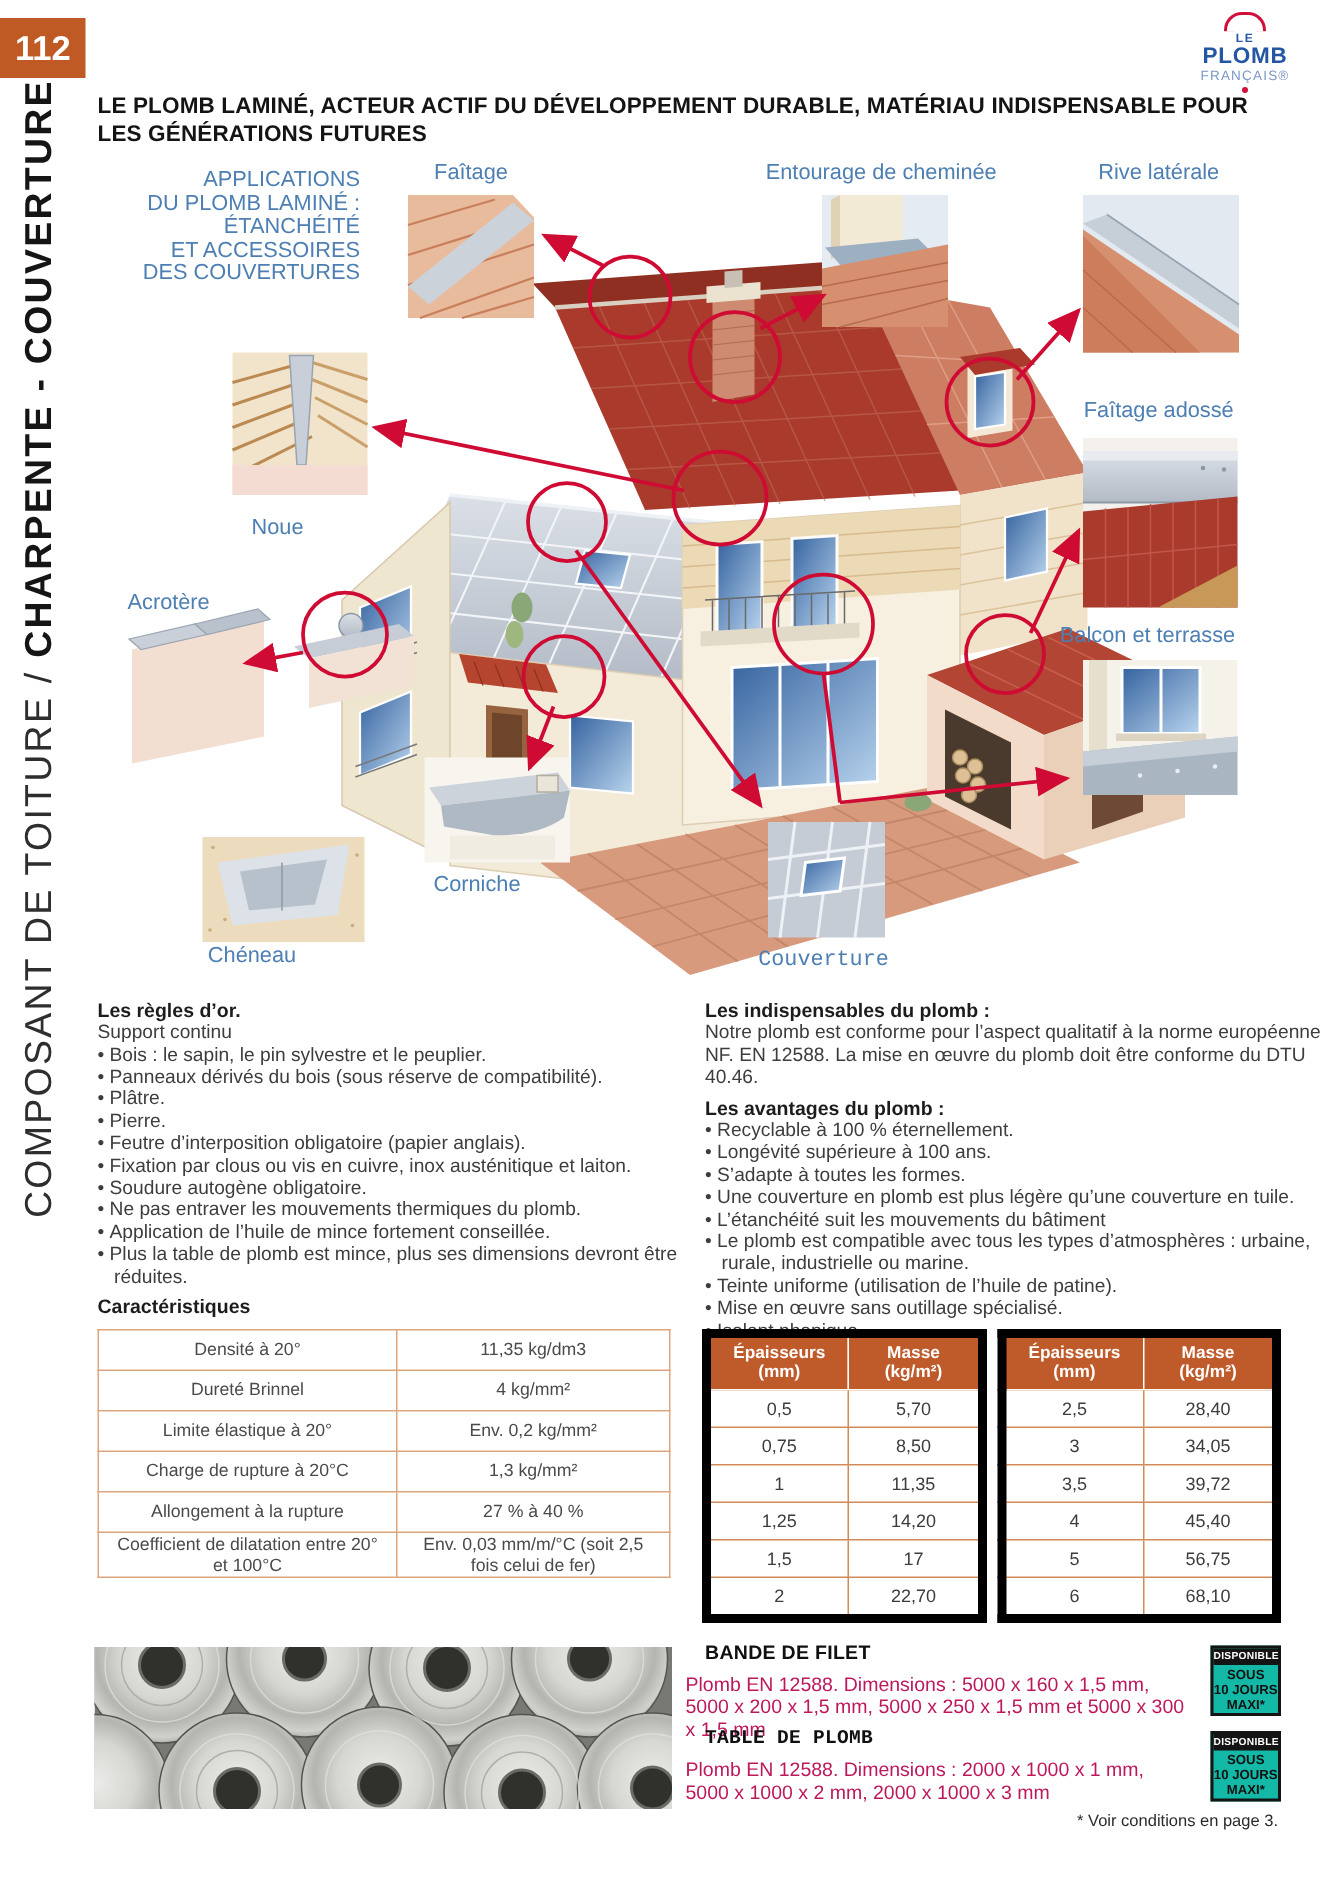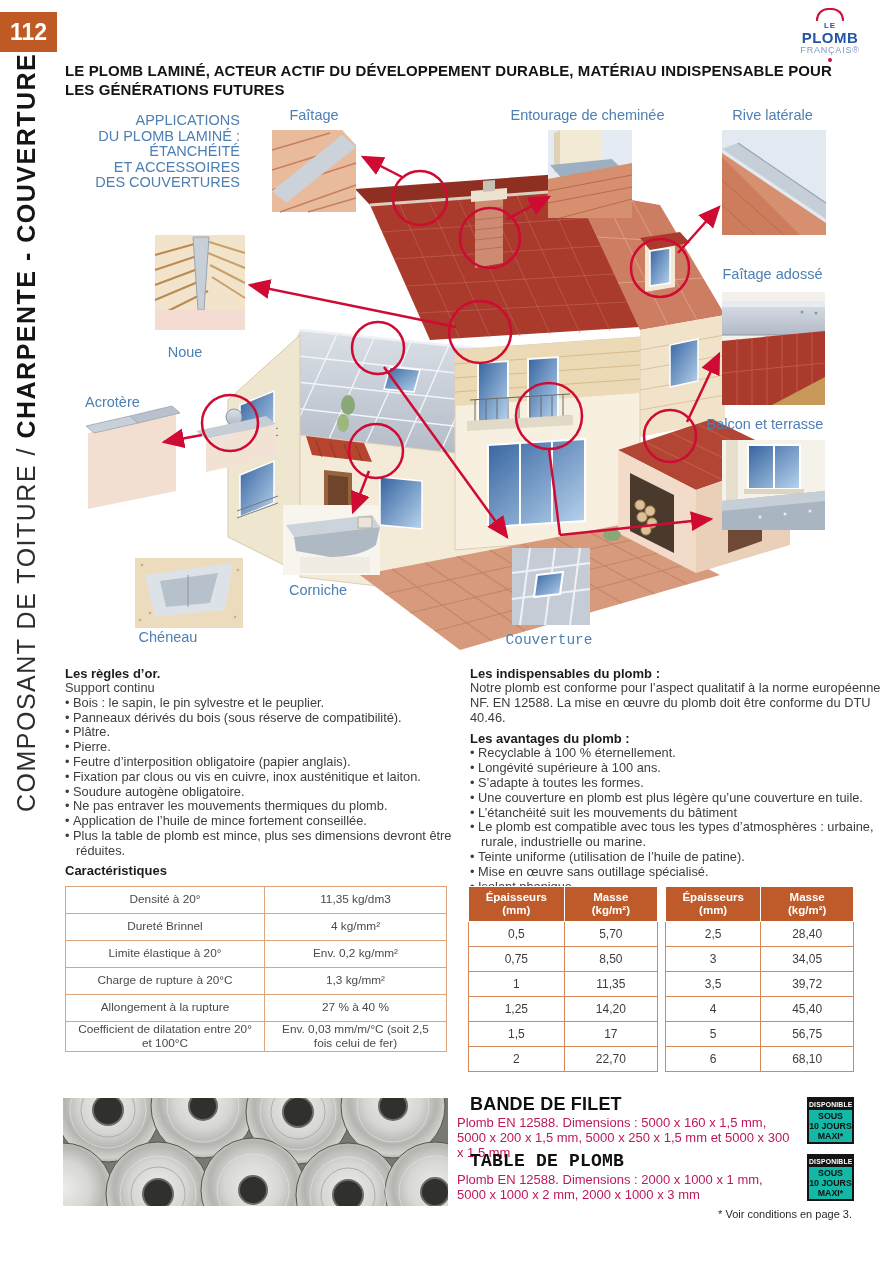--- a/index.html
+++ b/index.html
@@ -56,31 +56,31 @@
   .gap{height:6px;}
 
   
   .carac-h{position:absolute;left:65px;top:863px;font-size:13px;font-weight:bold;color:#1c1c1c;}
   .carac-table{position:absolute;left:65px;top:886px;width:382px;border-collapse:collapse;}
   .carac-table td{border:1px solid #dca57c;font-size:11.8px;color:#4a4a4a;text-align:center;
                   height:24px;padding:1px 8px;line-height:13.5px;}
   .carac-table td:first-child{width:182px;}
 
   
-  .masse-table{position:absolute;top:886px;border-collapse:collapse;border:1px solid #000000;}
+  .masse-table{position:absolute;top:886px;border-collapse:collapse;border:6px solid #000000;}
   #mt1{left:468px;width:190px;} #mt2{left:665px;width:189px;}
   .masse-table th{background:#bf5b2b;color:#fff;font-size:11.5px;line-height:13px;font-weight:bold;
                   white-space:pre-line;border:1px solid #fff;padding:4px 2px;width:94px;}
   .masse-table td{border:1px solid #d28a58;font-size:12px;color:#3d3d3d;text-align:center;height:22px;}
 
   
   .photo{position:absolute;left:63px;top:1098px;width:385px;height:108px;}
 
   
-  .prod-title{position:absolute;left:470px;font-size:18px;font-weight:bold;color:#101010;letter-spacing:.2px;}
+  .prod-title{position:absolute;left:470px;font-size:13px;font-weight:bold;color:#101010;letter-spacing:.2px;}
   .prod-desc{position:absolute;left:457px;width:333px;font-size:13px;line-height:15px;color:#be185d;}
   .pt1{top:1094px;} .pd1{top:1115px;} .pt2{top:1151px;font-family:Liberation Mono, monospace;} .pd2{top:1172px;}
   .badge{position:absolute;left:807px;width:47px;height:47px;background:#14b8a6;border:2px solid #141414;
          box-sizing:border-box;text-align:center;}
   .badge1{top:1097px;} .badge2{top:1154px;}
   .badge-top{background:#141414;color:#fff;font-size:6.8px;font-weight:bold;letter-spacing:.2px;padding:2px 0;}
   .badge-line{font-size:8.8px;font-weight:bold;color:#111;line-height:9.8px;}
   .badge-line.first{margin-top:2px;}
   .footnote{position:absolute;left:600px;top:1208px;width:252px;text-align:right;font-size:11px;color:#2a2a2a;}
 </style>

